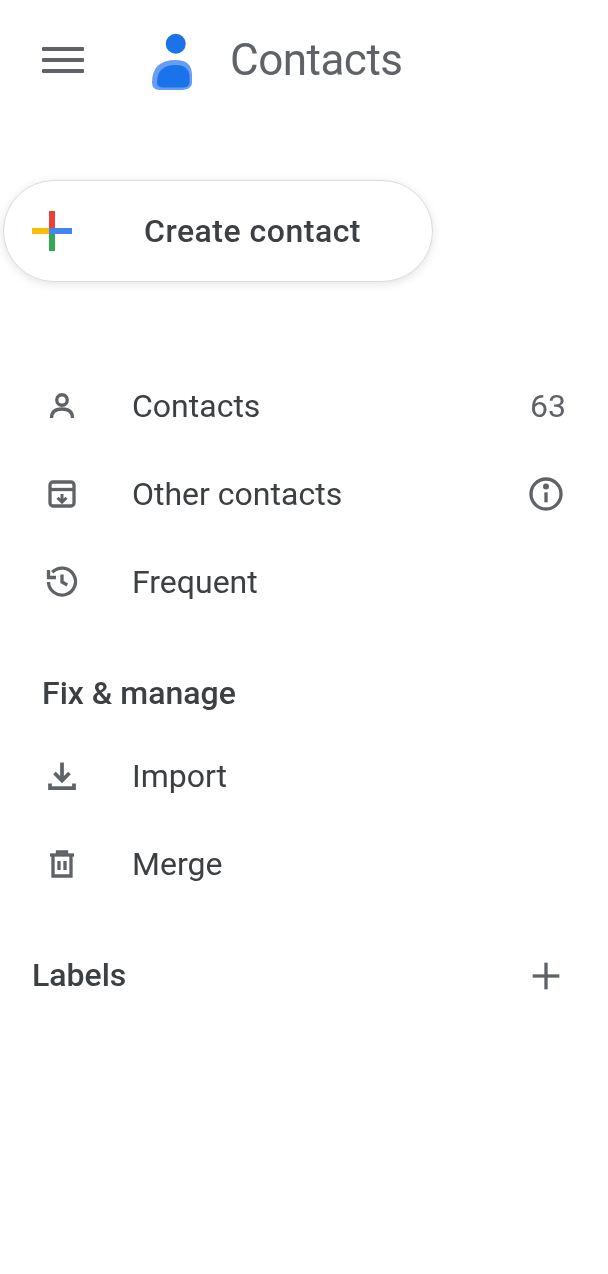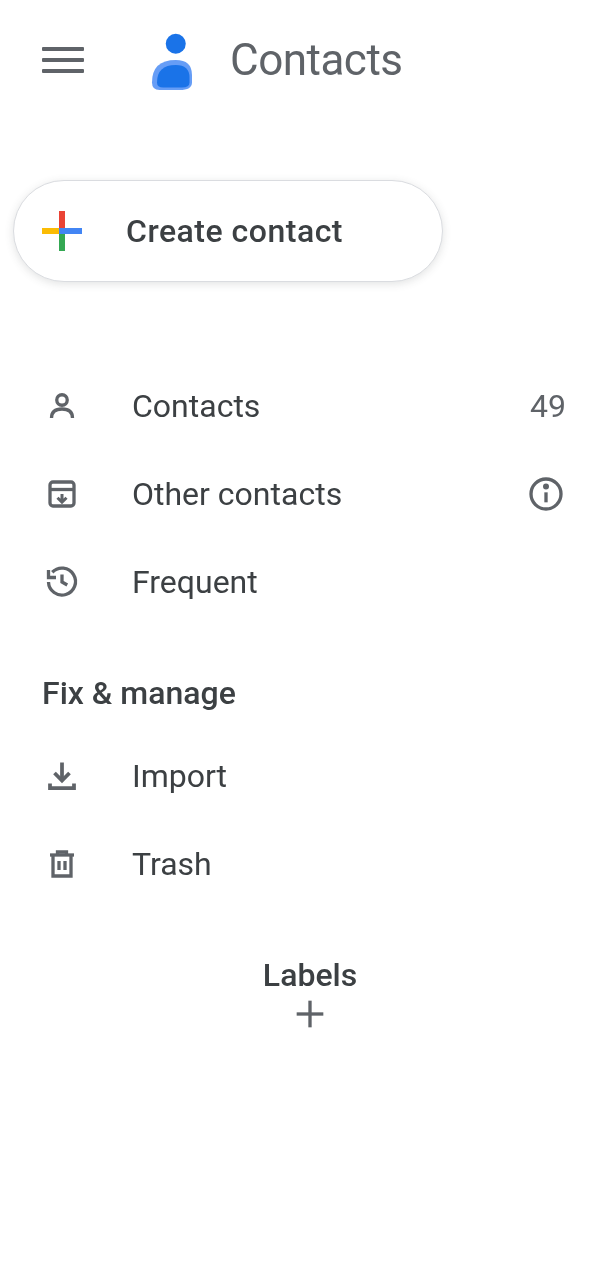--- a/index.html
+++ b/index.html
@@ -45,29 +45,29 @@
     .logo-text {
       font-size: 44px;
       font-weight: 400;
       color: #5f6368;
       letter-spacing: -0.5px;
     }
     .create-btn {
       display: flex;
       align-items: center;
       margin-top: 60px;
-      margin-left: 13px;
+      margin-left: 3px;
       padding: 26px 48px 26px 24px;
       background: #ffffff;
       border: 1px solid #dadce0;
       border-radius: 60px;
       box-shadow: 0 2px 8px rgba(60,64,67,0.15);
       cursor: pointer;
       width: 430px;
-      gap: 40px;
+      gap: 68px;
     }
     .plus-icon {
       width: 48px;
       height: 48px;
     }
     .create-text {
       font-size: 32px;
       font-weight: 500;
       color: #3c4043;
       letter-spacing: 0.5px;
@@ -107,24 +107,23 @@
       color: #5f6368;
     }
     .section-header {
       font-size: 32px;
       font-weight: 500;
       color: #3c4043;
       padding: 48px 64px 20px 42px;
     }
     .labels-header {
       display: flex;
-      align-items: center;
+      align-items: flex-start;
       justify-content: space-between;
-      padding: 48px 42px 20px 54px;
-      flex-direction: column;
+      padding: 48px 42px 20px 32px;
     }
     .labels-title {
       font-size: 32px;
       font-weight: 500;
       color: #3c4043;
     }
     .add-label {
       width: 40px;
       height: 40px;
       cursor: pointer;
@@ -163,21 +162,21 @@
 
 <div class="nav-section">
   <div class="nav-item">
     <span class="nav-icon">
       <svg viewBox="0 0 24 24" width="36" height="36" fill="none" stroke="#5f6368" stroke-width="2.2">
         <circle cx="12" cy="8" r="3.5"></circle>
         <path d="M 5 20 Q 5 14 12 14 Q 19 14 19 20"></path>
       </svg>
     </span>
     <span class="nav-label">Contacts</span>
-    <span class="nav-count">49</span>
+    <span class="nav-count">63</span>
   </div>
 
   <div class="nav-item">
     <span class="nav-icon">
       <svg viewBox="0 0 24 24" width="36" height="36" fill="none" stroke="#5f6368" stroke-width="2.2">
         <rect x="4" y="4" width="16" height="16" rx="2"></rect>
         <path d="M 4 9 L 20 9"></path>
         <path d="M 12 12 L 12 17 M 9 14.5 L 12 17.5 L 15 14.5" stroke-width="2"></path>
       </svg>
     </span>
@@ -221,21 +220,21 @@
   <div class="nav-item">
     <span class="nav-icon">
       <svg viewBox="0 0 24 24" width="36" height="36" fill="none" stroke="#5f6368" stroke-width="2.2">
         <path d="M 4 6 L 20 6"></path>
         <path d="M 9 6 L 9 4 L 15 4 L 15 6"></path>
         <path d="M 6 6 L 6 20 L 18 20 L 18 6"></path>
         <line x1="10" y1="10" x2="10" y2="16"></line>
         <line x1="14" y1="10" x2="14" y2="16"></line>
       </svg>
     </span>
-    <span class="nav-label">Trash</span>
+    <span class="nav-label">Merge</span>
   </div>
 </div>
 
 <div class="labels-header">
   <span class="labels-title">Labels</span>
   <span class="add-label">
     <svg viewBox="0 0 24 24" width="40" height="40" fill="none" stroke="#5f6368" stroke-width="2">
       <line x1="12" y1="4" x2="12" y2="20"></line>
       <line x1="4" y1="12" x2="20" y2="12"></line>
     </svg>

